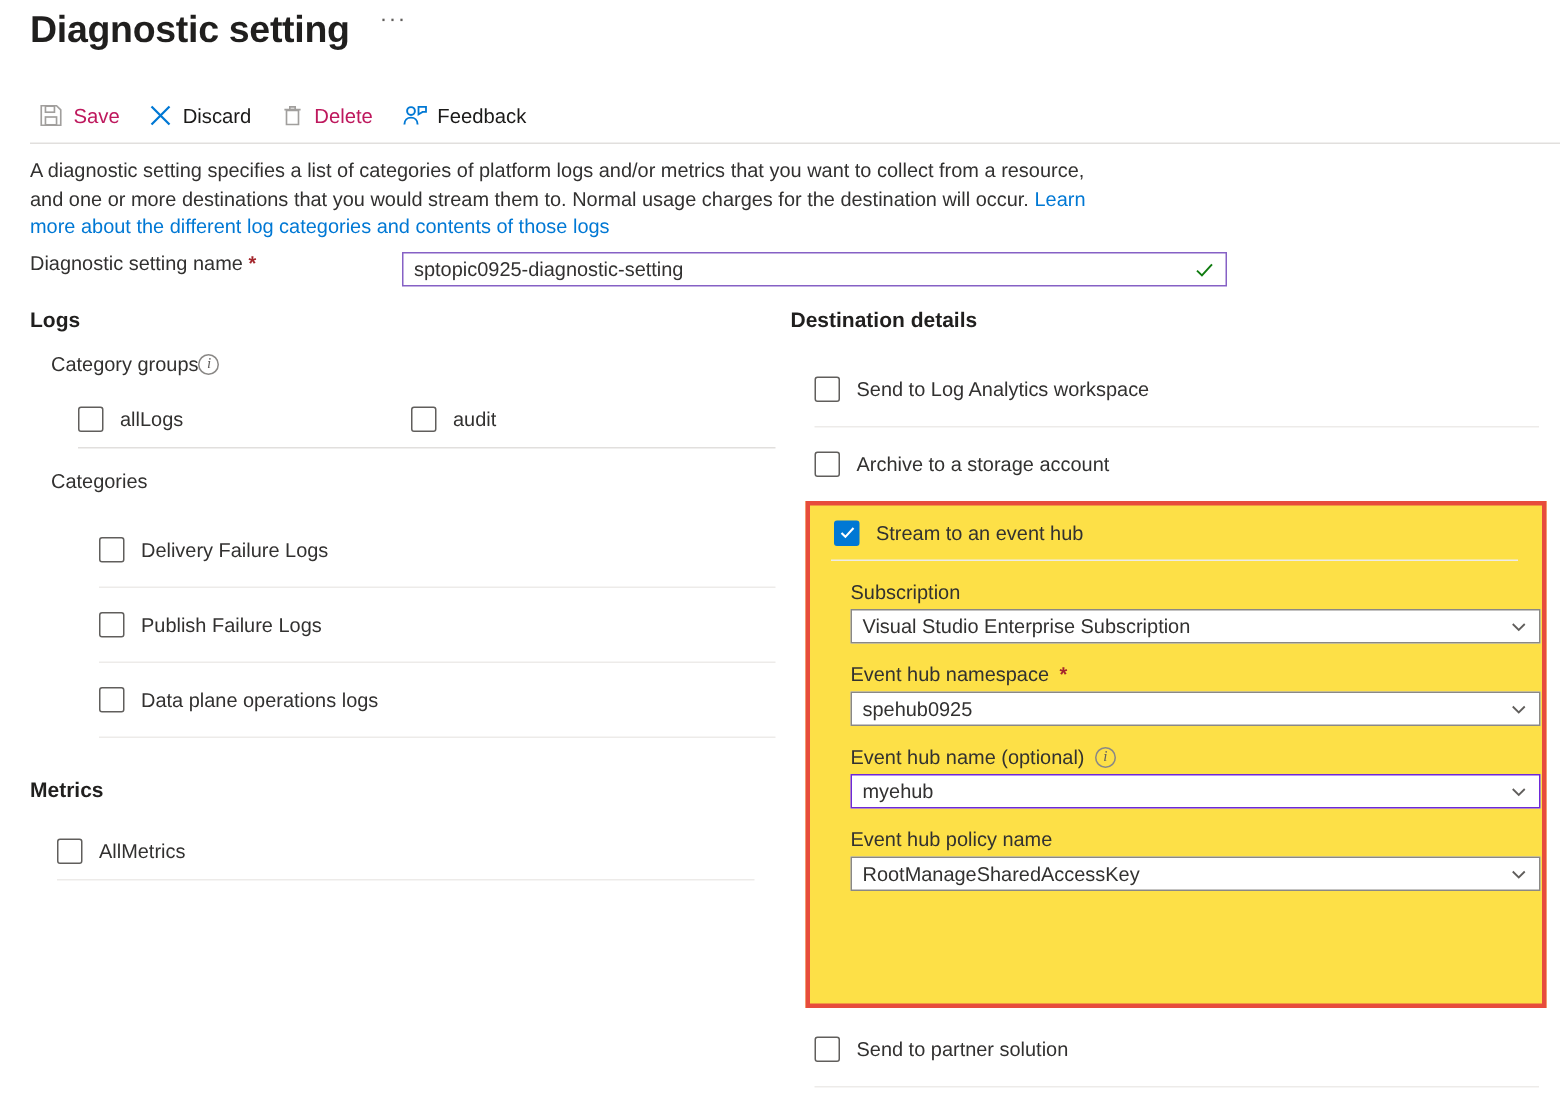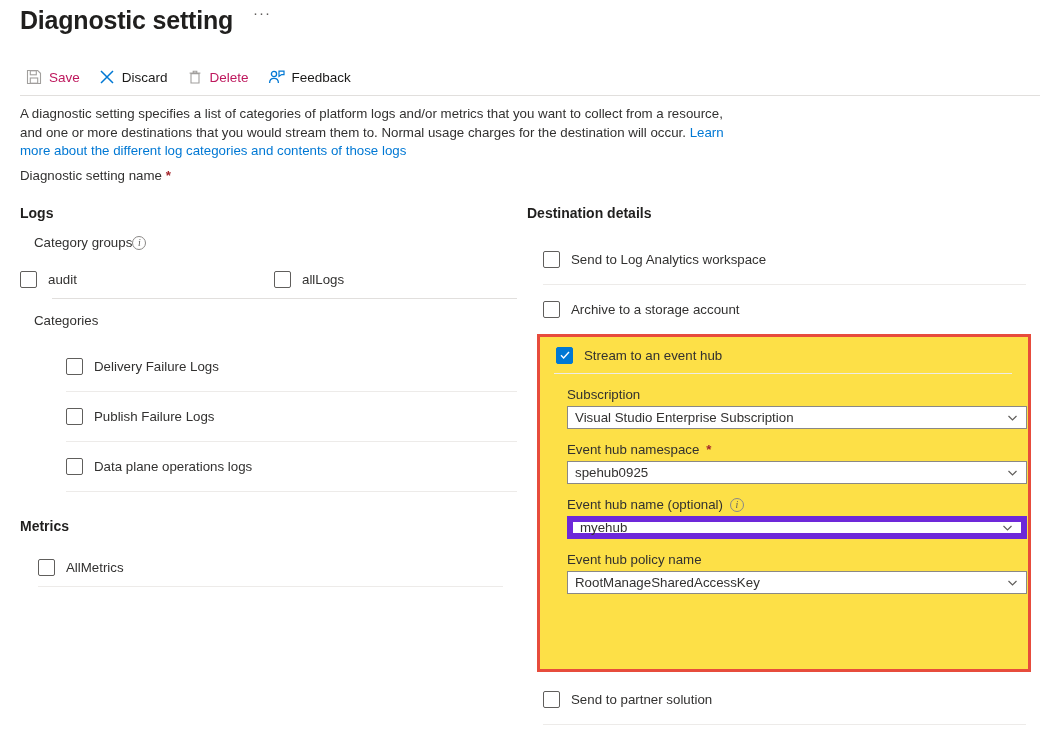--- a/index.html
+++ b/index.html
@@ -154,21 +154,21 @@
     display: flex; align-items: center; gap: 7px;
     margin-bottom: 4px;
   }
   .select {
     position: relative; height: 23px; width: 460px;
     border: 1px solid #8a8886; background: #fff;
     display: flex; align-items: center;
     padding: 0 26px 0 7px;
     font-size: 13.3px; color: #323130; cursor: pointer;
   }
-  .select.focused { border: 6px solid #6d28d9; }
+  .select.focused { border: 1px solid #6d28d9; }
   .chev {
     position: absolute; right: 7px; top: 50%;
     transform: translateY(-50%); line-height: 0;
   }
 
   .partner-block { position: absolute; left: 527px; top: 675px; width: 503px; }
 </style>
 </head>
 <body>
 
@@ -228,42 +228,50 @@
 
   <div class="desc">
     <span>A diagnostic setting specifies a list of categories of platform logs and/or metrics that you want to collect from a resource, and one or more destinations that you would stream them to. Normal usage charges for the destination will occur. </span><span class="lnk">Learn more about the different log categories and contents of those logs</span>
   </div>
 
   <div class="name-row">
     <div class="name-label">
       <span>Diagnostic setting name</span>
       <span class="req">*</span>
     </div>
+    <div class="name-input-wrap">
+      <input class="name-input" type="text" value="sptopic0925-diagnostic-setting" style="">
+      <span class="valid-check">
+        <svg width="14" height="14" viewBox="0 0 14 14">
+          <path d="M2 7.4 L5.3 10.6 L12 3.2" fill="none" stroke="#107c10" stroke-width="1.3"></path>
+        </svg>
+      </span>
+    </div>
   </div>
 
   <div class="col-left">
 
     <div class="section-head">Logs</div>
 
     <div class="sub-head">
       <span>Category groups</span>
       <span class="info-icon">i</span>
     </div>
 
     <div class="groups-row">
+      <div class="slot indent-1">
+        <div class="cb-row">
+          <span class="cb"></span>
+          <span class="cb-label">allLogs</span>
+        </div>
+      </div>
       <div class="slot">
         <div class="cb-row">
           <span class="cb"></span>
           <span class="cb-label">audit</span>
-        </div>
-      </div>
-      <div class="slot indent-1">
-        <div class="cb-row">
-          <span class="cb"></span>
-          <span class="cb-label">allLogs</span>
         </div>
       </div>
     </div>
 
     <div class="divider strong indent-r" style="margin-left:32px;width:465px;"></div>
 
     <div class="sub-head plain" style="margin-top:14px;">Categories</div>
 
     <div class="indent-2">
       <div class="cb-row tall">

